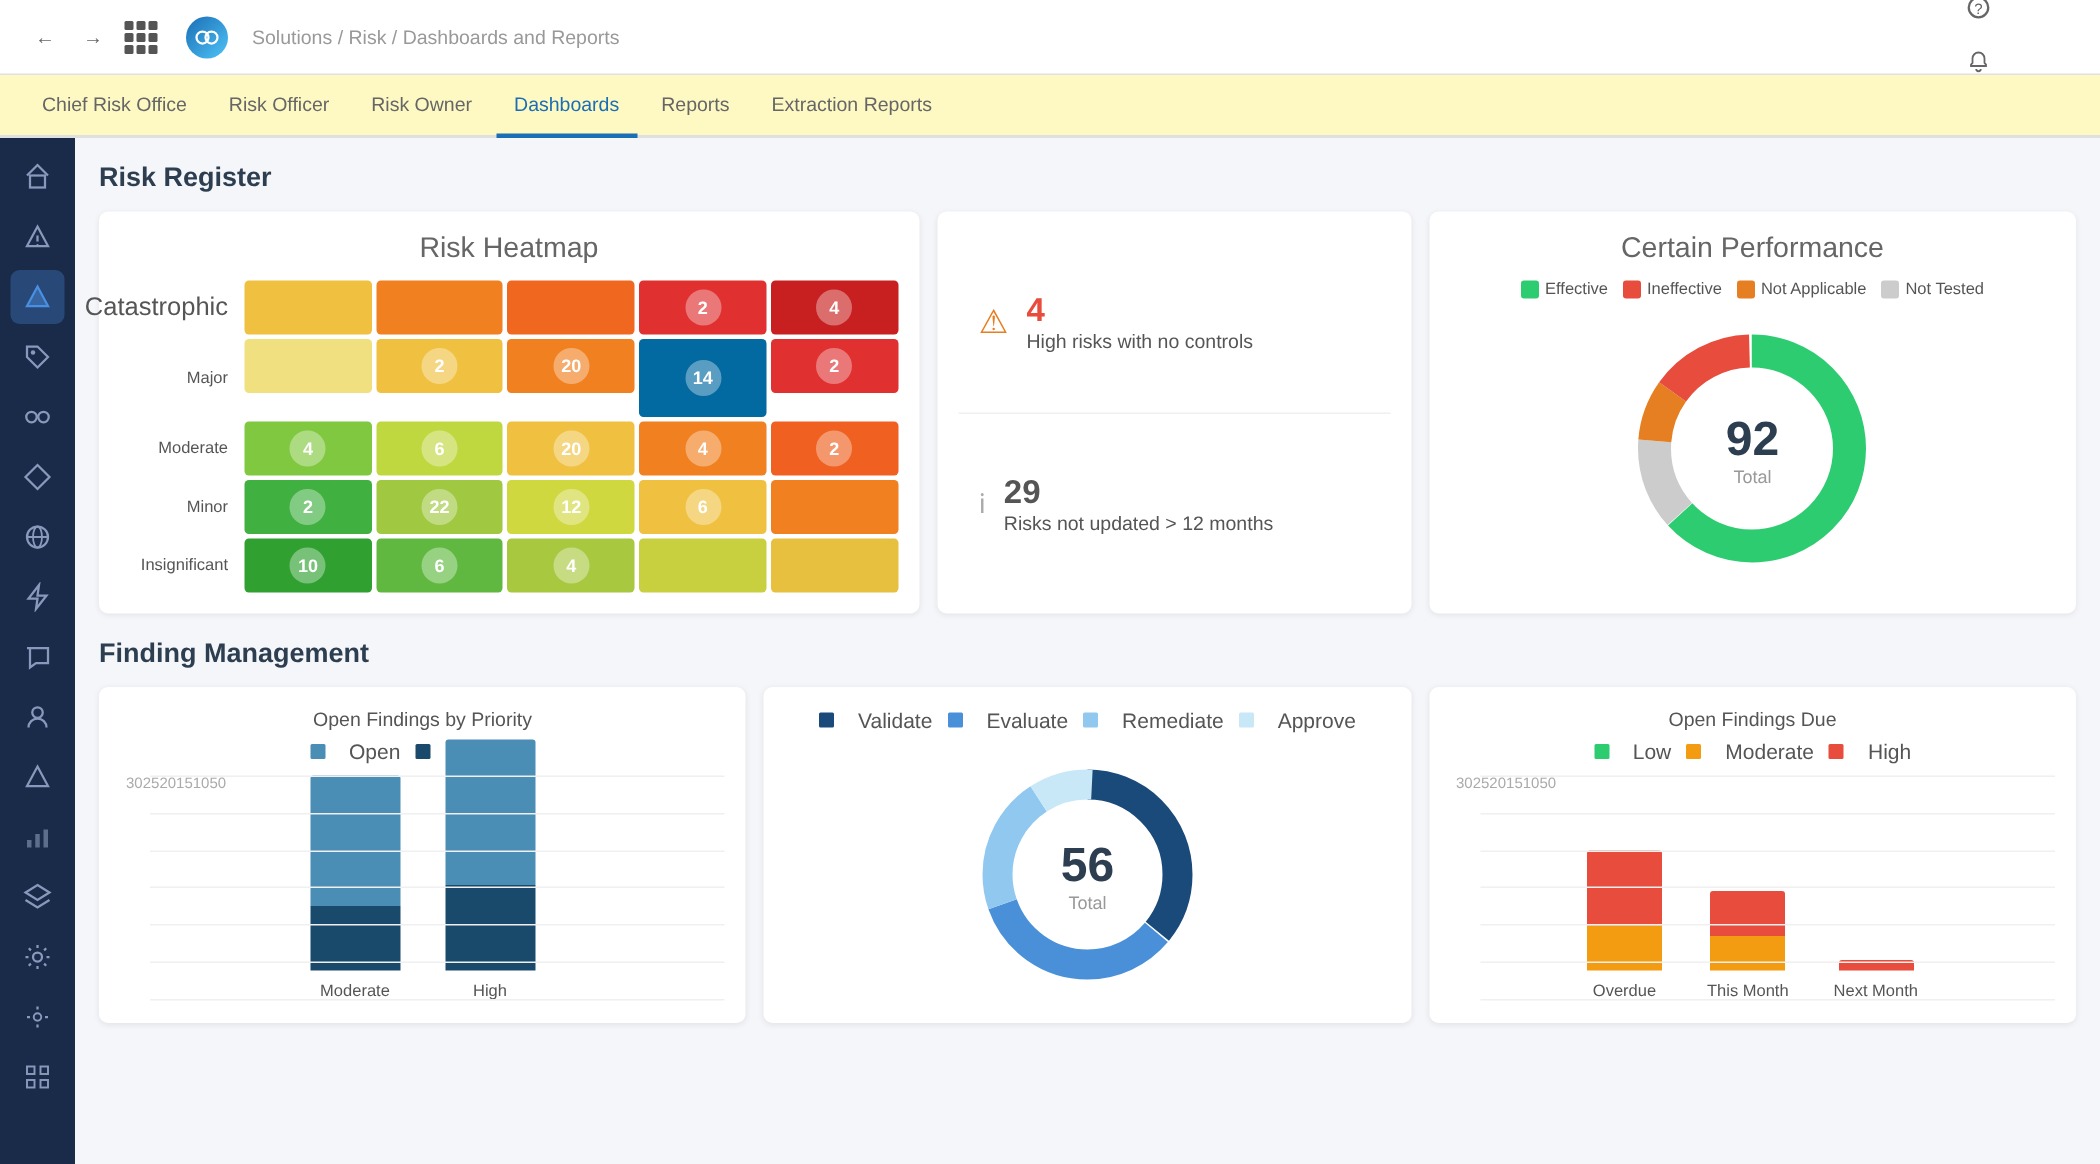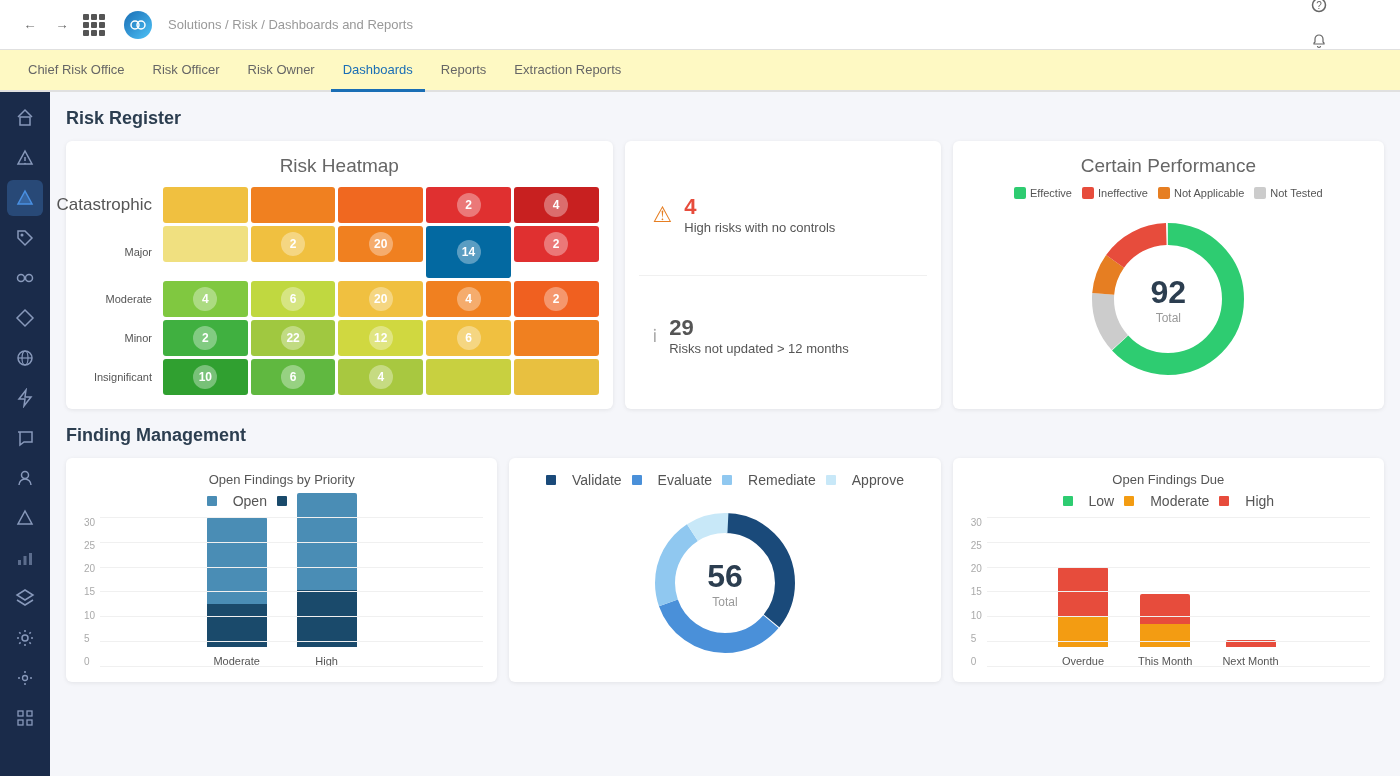--- a/index.html
+++ b/index.html
@@ -60,21 +60,21 @@
     
     .finding-cards-row { display: flex; gap: 12px; }
     .chart-card { flex: 1; background: #fff; border-radius: 6px; box-shadow: 0 1px 4px rgba(0,0,0,0.08); padding: 14px; }
     .chart-title { font-size: 13px; color: #555; text-align: center; margin-bottom: 6px; }
     .chart-legend { display: flex; align-items: center; gap: 10px; justify-content: center; margin-bottom: 8px; flex-wrap: wrap; }
     .chart-legend-item { display: flex; align-items: center; gap: 16px; font-size: 14px; color: #555; }
     .legend-sq { width: 10px; height: 10px; border-radius: 1px; }
     .bar-chart-inner { display: flex; gap: 30px; align-items: flex-end; justify-content: center; height: 150px; padding: 0 20px; }
     .bar-group { display: flex; flex-direction: column; align-items: center; gap: 4px; }
     .bar-label { font-size: 11px; color: #555; margin-top: 4px; }
-    .y-axis { position: absolute; left: 4px; top: 0; height: 150px; display: flex; flex-direction: column; justify-content: space-between; }
+    .y-axis { position: absolute; left: 4px; top: 0; height: 150px; display: flex; flex-direction: row; justify-content: space-between; }
     .y-label { font-size: 10px; color: #aaa; }
     .chart-gridlines { position: absolute; top: 0; left: 20px; right: 0; height: 150px; display: flex; flex-direction: column; justify-content: space-between; pointer-events: none; }
     .gridline { width: 100%; border-top: 1px solid #f0f0f0; }
 
     
     svg.donut { overflow: visible; }
   </style>
 </head>
 <body>
 

